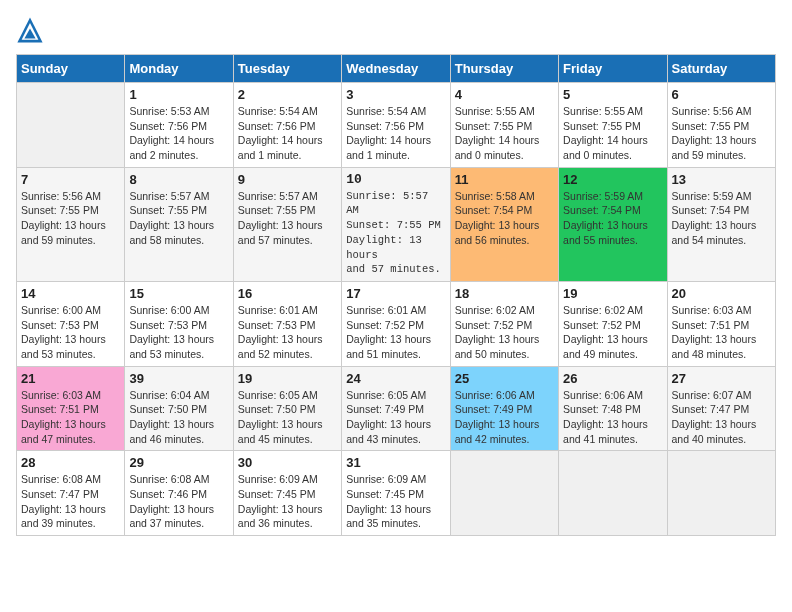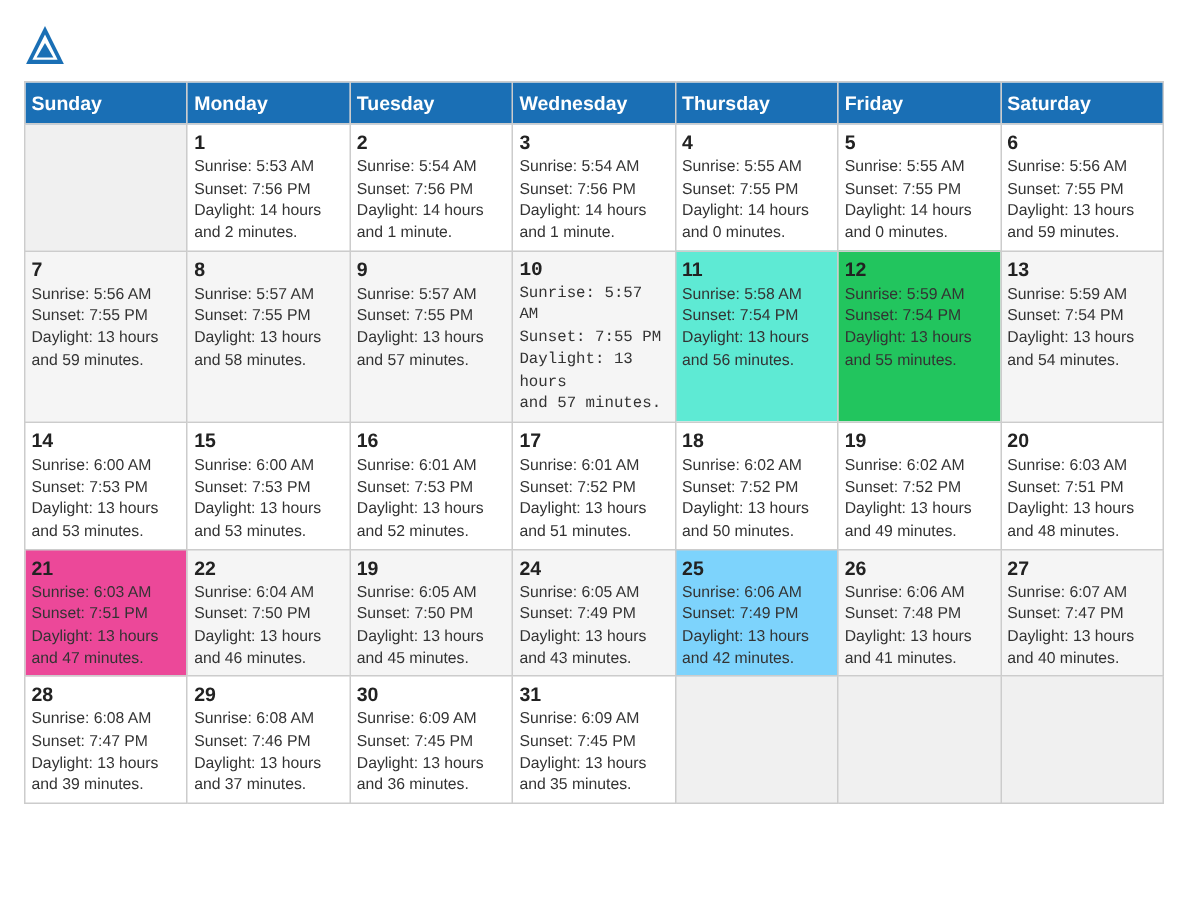--- a/index.html
+++ b/index.html
@@ -166,21 +166,21 @@
           <div class="day-info">Sunrise: 5:57 AM<br>Sunset: 7:55 PM<br>Daylight: 13 hours<br>and 58 minutes.</div>
         </td>
         <td style="background: rgb(245, 245, 245);">
           <div class="day-num">9</div>
           <div class="day-info">Sunrise: 5:57 AM<br>Sunset: 7:55 PM<br>Daylight: 13 hours<br>and 57 minutes.</div>
         </td>
         <td style="background: rgb(245, 245, 245); font-family: Liberation Mono, monospace;">
           <div class="day-num">10</div>
           <div class="day-info">Sunrise: 5:57 AM<br>Sunset: 7:55 PM<br>Daylight: 13 hours<br>and 57 minutes.</div>
         </td>
-        <td style="background: #5eead4;">
+        <td style="background: #fdba74;">
           <div class="day-num">11</div>
           <div class="day-info">Sunrise: 5:58 AM<br>Sunset: 7:54 PM<br>Daylight: 13 hours<br>and 56 minutes.</div>
         </td>
         <td style="background: #22c55e;">
           <div class="day-num">12</div>
           <div class="day-info">Sunrise: 5:59 AM<br>Sunset: 7:54 PM<br>Daylight: 13 hours<br>and 55 minutes.</div>
         </td>
         <td style="background: rgb(245, 245, 245);">
           <div class="day-num">13</div>
           <div class="day-info">Sunrise: 5:59 AM<br>Sunset: 7:54 PM<br>Daylight: 13 hours<br>and 54 minutes.</div>
@@ -210,26 +210,26 @@
         <td style="background: rgb(255, 255, 255);">
           <div class="day-num">19</div>
           <div class="day-info">Sunrise: 6:02 AM<br>Sunset: 7:52 PM<br>Daylight: 13 hours<br>and 49 minutes.</div>
         </td>
         <td style="background: rgb(255, 255, 255);">
           <div class="day-num">20</div>
           <div class="day-info">Sunrise: 6:03 AM<br>Sunset: 7:51 PM<br>Daylight: 13 hours<br>and 48 minutes.</div>
         </td>
       </tr>
       <tr>
-        <td style="background: #ec4899;">
+        <td style="background: #f9a8d4;">
           <div class="day-num">21</div>
           <div class="day-info">Sunrise: 6:03 AM<br>Sunset: 7:51 PM<br>Daylight: 13 hours<br>and 47 minutes.</div>
         </td>
         <td style="background: rgb(245, 245, 245);">
-          <div class="day-num">22</div>
+          <div class="day-num">39</div>
           <div class="day-info">Sunrise: 6:04 AM<br>Sunset: 7:50 PM<br>Daylight: 13 hours<br>and 46 minutes.</div>
         </td>
         <td style="background: rgb(245, 245, 245);">
           <div class="day-num">19</div>
           <div class="day-info">Sunrise: 6:05 AM<br>Sunset: 7:50 PM<br>Daylight: 13 hours<br>and 45 minutes.</div>
         </td>
         <td style="background: rgb(245, 245, 245);">
           <div class="day-num">24</div>
           <div class="day-info">Sunrise: 6:05 AM<br>Sunset: 7:49 PM<br>Daylight: 13 hours<br>and 43 minutes.</div>
         </td>

